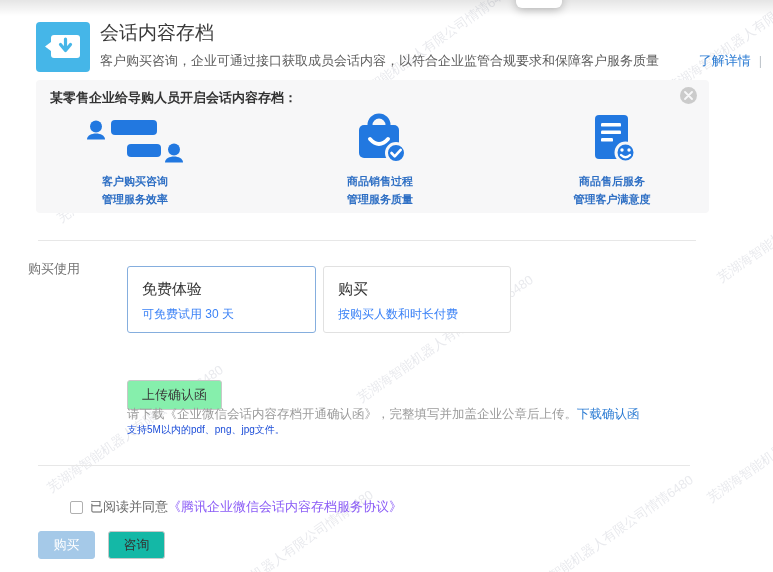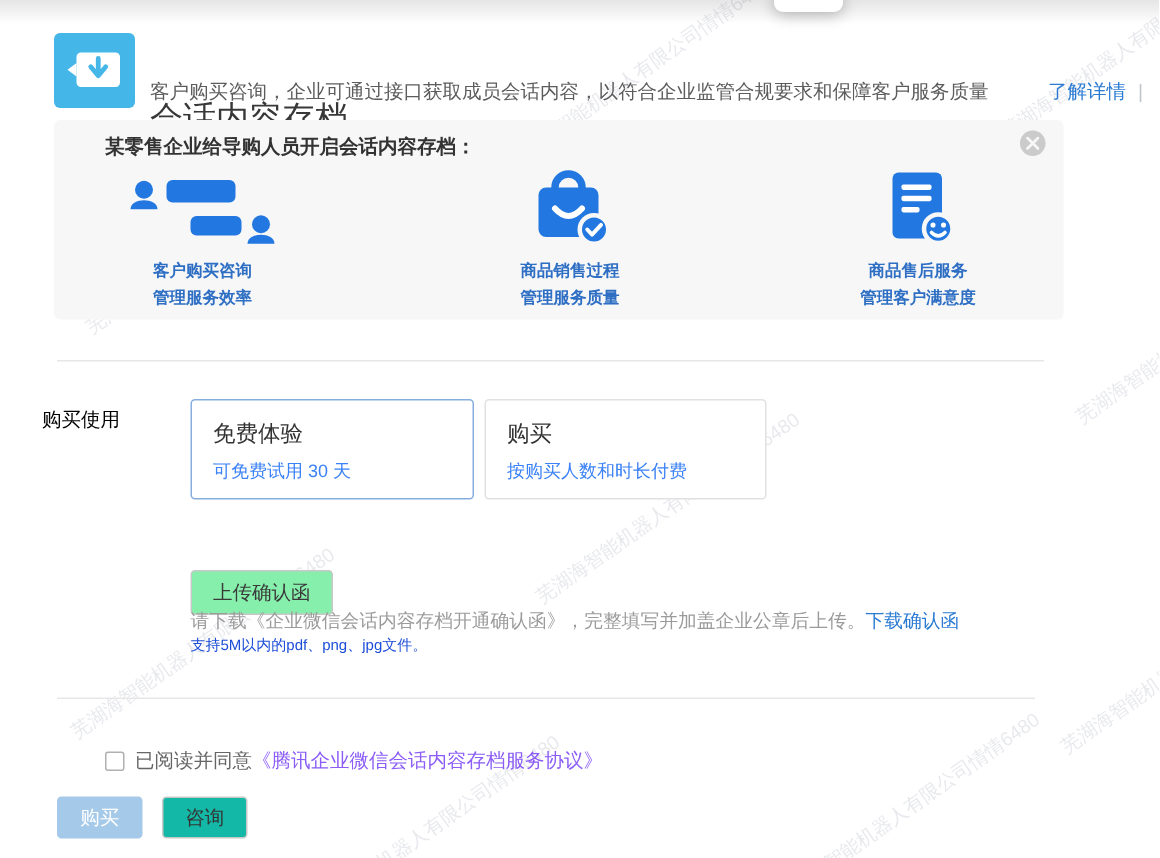--- a/index.html
+++ b/index.html
@@ -12,42 +12,42 @@
   .floating-partial { position:absolute; left:516px; top:-6px; width:46px; height:14px;
     background:#fff; border-radius:6px; box-shadow:0 2px 10px rgba(0,0,0,0.28); }
 
   
   .wm { position:absolute; font-size:13px; color:rgba(110,120,140,0.16);
     white-space:nowrap; transform:rotate(-35deg); pointer-events:none; user-select:none; }
 
   
   .app-icon { position:absolute; left:36px; top:22px; width:54px; height:50px;
     background:#45b6e8; border-radius:4px; }
-  .page-title { position:absolute; left:100px; top:20px; font-size:22px; color:#383838;margin-top:44px; }
+  .page-title { position:absolute; left:100px; top:20px; font-size:19px; color:#383838; }
   .subtitle-row { position:absolute; left:100px; top:52px; font-size:13px; color:#5c5c5c; white-space:nowrap; }
   .subtitle-row a { color:#2b7bd3; text-decoration:none; cursor:pointer;margin-left:36px; }
   .sep { color:#c0c6cc; margin:0 8px; }
 
   
   .banner { position:absolute; left:36px; top:80px; width:673px; height:133px;
     background:#f7f7f8; border-radius:4px; }
-  .banner-title { position:absolute; left:14px; top:9px; font-size:13px; font-weight:bold; color:#333;margin-left:20px; }
+  .banner-title { position:absolute; left:14px; top:9px; font-size:13px; font-weight:bold; color:#333; }
   .banner-close { position:absolute; right:12px; top:7px; width:17px; height:17px; border-radius:50%;
     background:#cbcbcb; cursor:pointer; display:flex; align-items:center; justify-content:center; }
   .feature { position:absolute; top:32px; width:180px; text-align:center; }
   .feature .f-icon { height:52px; display:flex; align-items:flex-end; justify-content:center; }
   .feature .f-label { margin-top:8px; font-size:11px; font-weight:bold; color:#2e6fc4; line-height:18px; }
   .f1 { left:9px; } .f2 { left:254px; } .f3 { left:486px; }
 
   .divider { position:absolute; height:1px; background:#e7e7e7; }
   .div1 { left:38px; top:240px; width:658px; }
   .div2 { left:38px; top:465px; width:652px; }
 
   
-  .section-label { position:absolute; left:28px; top:271px; font-size:13px; color:#000000; }
+  .section-label { position:absolute; left:28px; top:260px; font-size:13px; color:#737373; }
   .opt-card { position:absolute; top:266px; height:67px; background:#fff; border-radius:3px;
     cursor:pointer; padding:13px 14px; }
   .opt-card.selected { border:1px solid #85aede; }
   .opt-card.normal { border:1px solid #e1e1e1; }
   .card1 { left:127px; width:189px; }
   .card2 { left:323px; width:188px; }
   .opt-title { font-size:15px; color:#333; }
   .opt-desc { margin-top:7px; font-size:12px; color:#3b82f6; }
 
   .upload-btn { position:absolute; left:127px; top:380px; padding:5px 14px; font-size:13px; color:#3a3a3a;

